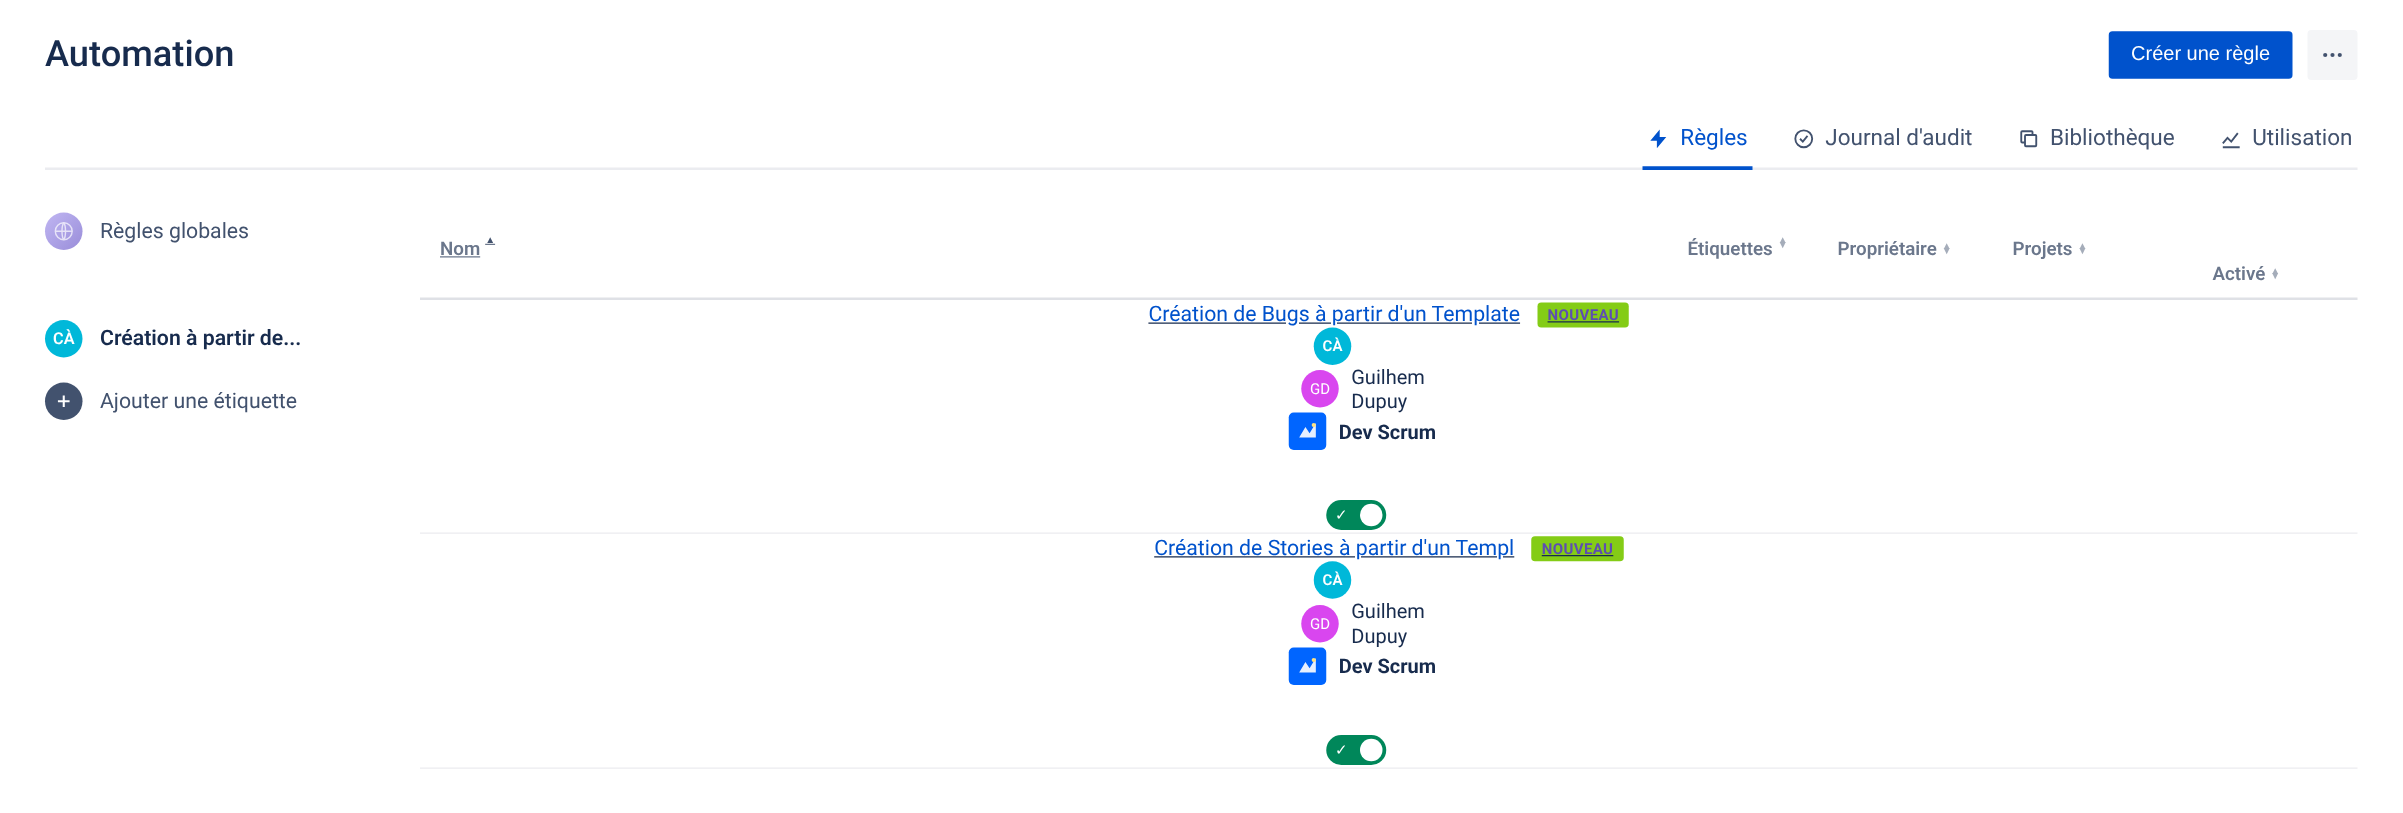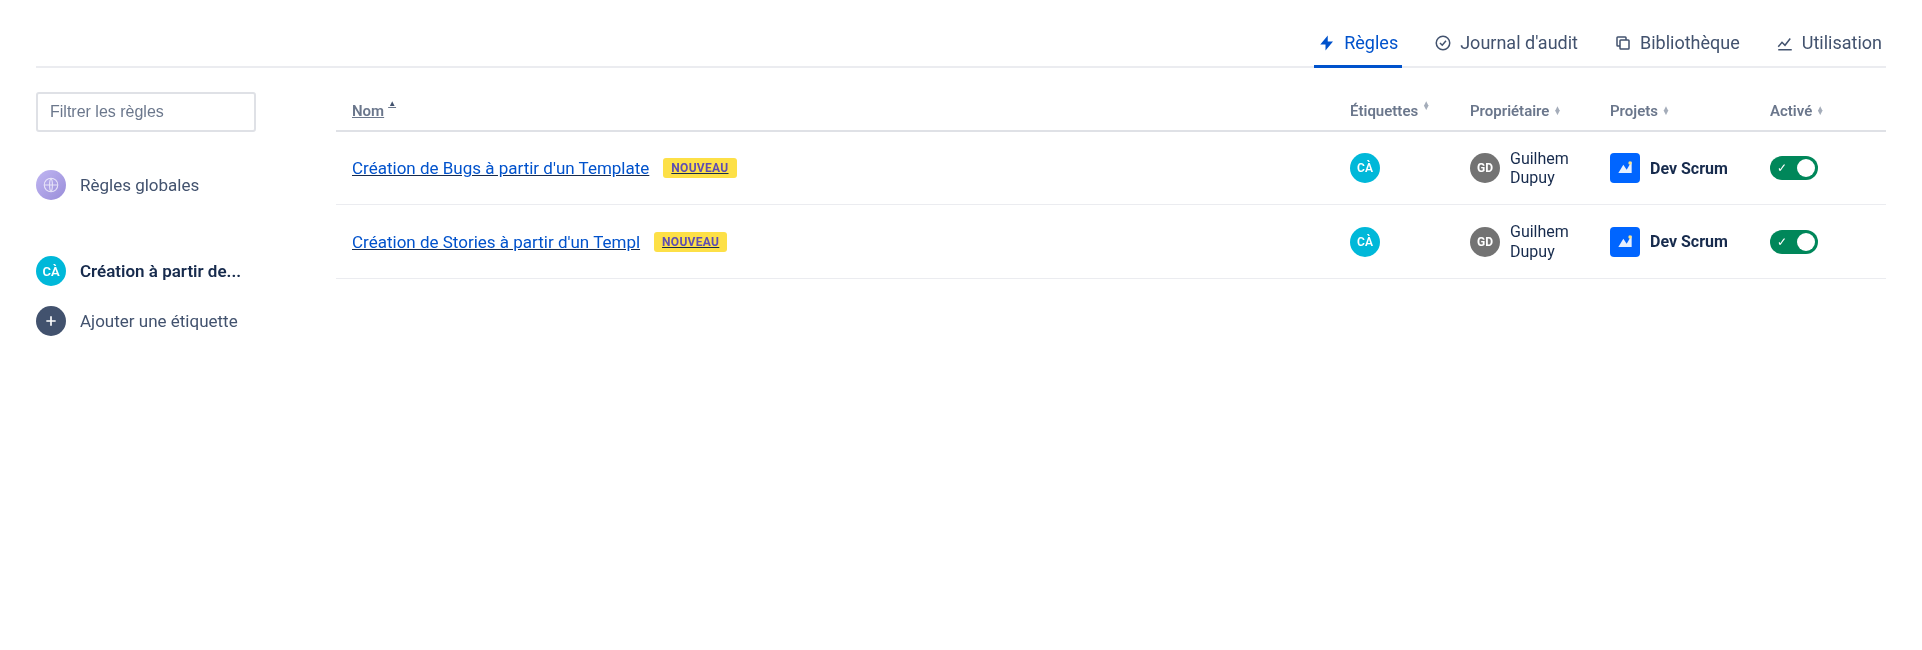--- a/index.html
+++ b/index.html
@@ -24,42 +24,55 @@
 .av-purple { background: #6554C0; }
 .av-globe { background: linear-gradient(135deg, #C0B6F2, #998DD9); }
 .av-teal { background: #00B8D9; }
 .av-gray { background: #42526E; }
 .main { flex: 1; }
 .table-head { display: flex; align-items: center; padding: 10px 16px; border-bottom: 2px solid #DFE1E6; font-size: 15px; font-weight: 600; color: #6B778C; }
 .col-name { flex: 1; display: flex; align-items: flex-start; gap: 4px; text-decoration: underline; }
 .col-tags { width: 120px; display: flex; gap: 4px; }
 .col-owner { width: 140px; display: flex; align-items: center; gap: 4px; }
 .col-proj { width: 160px; display: flex; align-items: center; gap: 4px; }
-.col-active { width: 100px; display: flex; align-items: center; gap: 4px; }
+.col-active { width: 100px; display: flex; align-items: center; gap: 4px; margin-top: 40px; }
 .sort-ic { display: inline-flex; flex-direction: column; line-height: 4px; font-size: 8px; color: #A5ADBA; }
 .sort-up { color: #42526E; }
-.row { display: flex; align-items: center; padding: 17px 16px; border-bottom: 1px solid #EBECF0; }
+.row { display: flex; align-items: center; padding: 2px 16px; border-bottom: 1px solid #EBECF0; flex-direction: column; }
 .rule-name { color: #0052CC; font-size: 17px; cursor: pointer; }
-.badge { display: inline-block; background: #fde047; color: #5E4DB2; font-size: 12px; font-weight: 700; padding: 3px 8px; border-radius: 3px; margin-left: 10px; letter-spacing: 0.3px; }
+.badge { display: inline-block; background: #84cc16; color: #5E4DB2; font-size: 12px; font-weight: 700; padding: 3px 8px; border-radius: 3px; margin-left: 10px; letter-spacing: 0.3px; }
 .tag-avatar { width: 30px; height: 30px; border-radius: 50%; background: #00B8D9; color: #fff; display: flex; align-items: center; justify-content: center; font-size: 12px; font-weight: 600; }
 .owner-cell { display: flex; align-items: center; gap: 10px; }
-.owner-avatar { width: 30px; height: 30px; border-radius: 50%; background: #737373; color: #fff; display: flex; align-items: center; justify-content: center; font-size: 12px; font-weight: 700; flex-shrink: 0; }
+.owner-avatar { width: 30px; height: 30px; border-radius: 50%; background: #d946ef; color: #fff; display: flex; align-items: center; justify-content: center; font-size: 12px; font-weight: 400; flex-shrink: 0; }
 .owner-name { font-size: 16px; color: #172B4D; line-height: 1.2; }
 .proj-cell { display: flex; align-items: center; gap: 10px; }
 .proj-icon { width: 30px; height: 30px; border-radius: 4px; background: #0065FF; display: flex; align-items: center; justify-content: center; flex-shrink: 0; }
 .proj-name { font-size: 16px; color: #172B4D; font-weight: bold; }
 .toggle { width: 48px; height: 24px; background: #00875A; border-radius: 12px; position: relative; cursor: pointer; display: flex; align-items: center; }
 .toggle-knob { position: absolute; right: 3px; width: 18px; height: 18px; background: #fff; border-radius: 50%; }
 .toggle-check { position: absolute; left: 7px; color: #fff; font-size: 12px; }
 .side-gap { height: 36px; }
 </style>
 </head>
 <body>
 
 <div class="container">
+  <div class="header">
+    <h1 class="page-title">Automation</h1>
+    <div class="header-actions">
+      <button class="btn-primary">Créer une règle</button>
+      <button class="btn-more">
+        <svg width="20" height="20" viewBox="0 0 24 24" fill="#42526E">
+            <circle cx="5" cy="12" r="2"></circle>
+            <circle cx="12" cy="12" r="2"></circle>
+            <circle cx="19" cy="12" r="2"></circle>
+          </svg>
+      </button>
+    </div>
+  </div>
 
   <div class="tabs">
     <div class="tab active">
       <svg viewBox="0 0 24 24" fill="#0052CC">
           <path d="M13 2L3 14h7v8l10-12h-7V2z"></path>
         </svg>
       <span>Règles</span>
     </div>
     <div class="tab">
       <svg viewBox="0 0 24 24" fill="none" stroke="#42526E" stroke-width="2">
@@ -79,21 +92,20 @@
       <svg viewBox="0 0 24 24" fill="none" stroke="#42526E" stroke-width="2">
           <path d="M3 17l5-6 4 4 7-9"></path>
           <path d="M3 21h18"></path>
         </svg>
       <span>Utilisation</span>
     </div>
   </div>
 
   <div class="content">
     <div class="sidebar">
-      <input class="filter-input" placeholder="Filtrer les règles" style="">
 
 
       <div class="side-item">
         <div class="side-avatar av-globe">
           <svg width="18" height="18" viewBox="0 0 24 24" fill="none" stroke="#fff" stroke-width="1.5" opacity="0.7">
               <circle cx="12" cy="12" r="9"></circle>
               <path d="M3 12h18M12 3c2.5 3 2.5 15 0 18M12 3c-2.5 3-2.5 15 0 18"></path>
             </svg>
         </div>
         <span>Règles globales</span>

